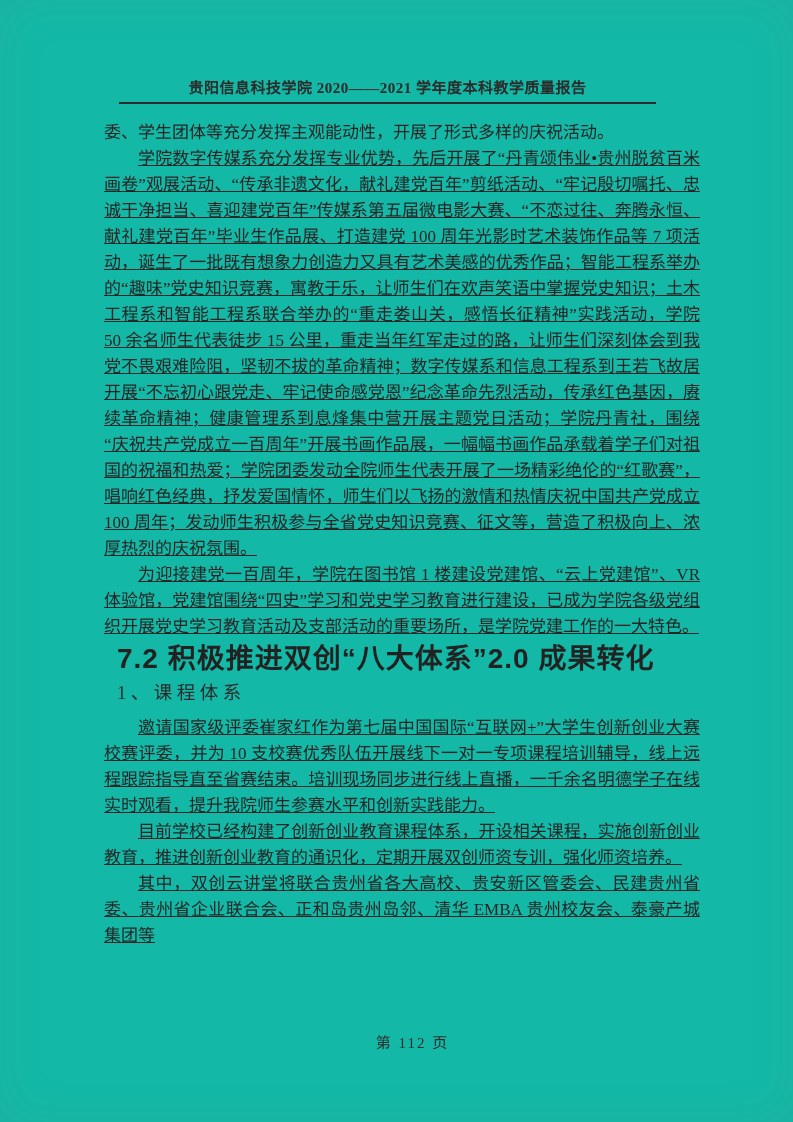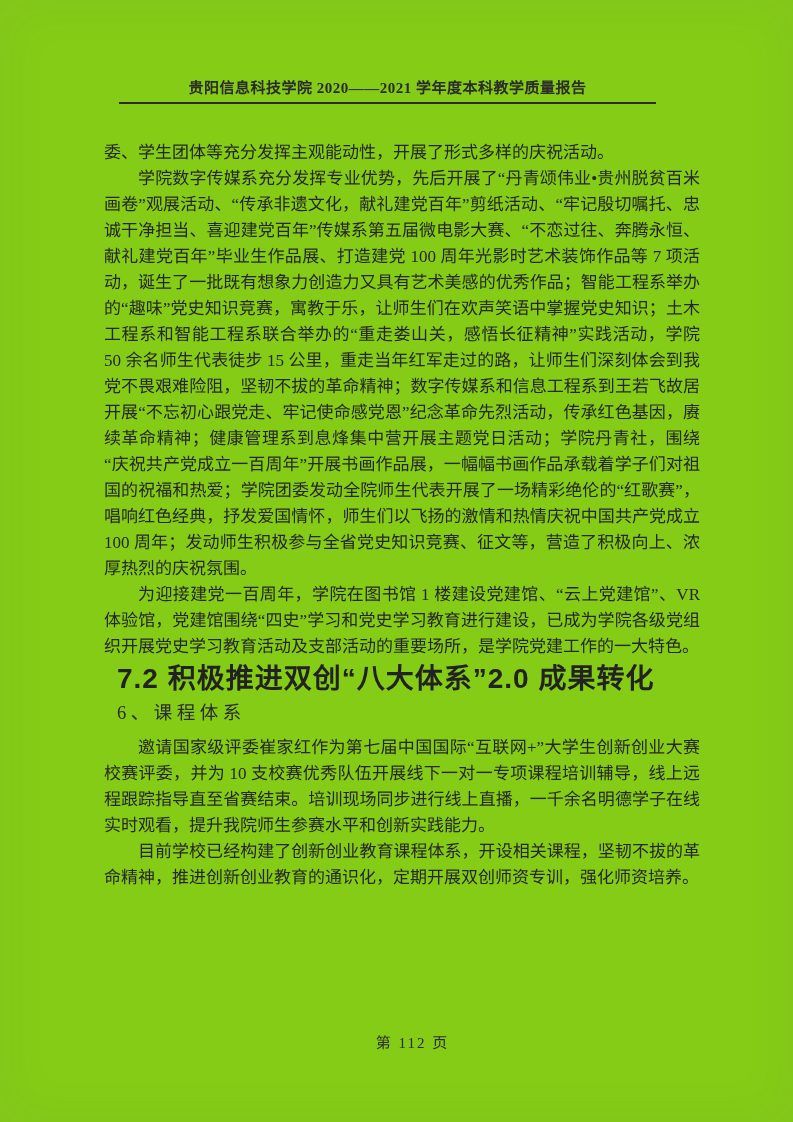--- a/index.html
+++ b/index.html
@@ -4,21 +4,21 @@
 <style>
   html, body {
     margin: 0;
     padding: 0;
     background: #ffffff;
   }
   .page {
     position: relative;
     width: 793px;
     height: 1122px;
-    background: #84cc16;
+    background: #14b8a6;
     overflow: hidden;
     font-family: "Liberation Serif", "DejaVu Serif", serif;
     color: #262626;
     box-shadow: inset 0 0 50px rgba(110,110,110,0.08);
   }
   
   .doc-header {
     position: absolute;
     top: 76px;
     left: 119px;
@@ -34,27 +34,27 @@
   }
   
   .doc-content {
     position: absolute;
     top: 120px;
     left: 104px;
     width: 596px;
     font-size: 17px;
     line-height: 26px;
     text-align: justify;
-    margin-top: 20px;
   }
   .doc-content p {
     margin: 0;
   }
   p.para-indent {
     text-indent: 2em;
+    text-decoration: underline;
   }
   .section-heading {
     font-family: "Liberation Sans", "DejaVu Sans", sans-serif;
     font-weight: bold;
     font-size: 28px;
     line-height: 30px;
     letter-spacing: 1px;
     color: #222222;
     margin: 4px 0 6px 0;
     padding-left: 13px;
@@ -88,22 +88,23 @@
 
   <div class="doc-header">
     <span>贵阳信息科技学院 2020——2021 学年度本科教学质量报告</span>
   </div>
 
   <div class="doc-content">
     <p class="para">委、学生团体等充分发挥主观能动性，开展了形式多样的庆祝活动。</p>
     <p class="para para-indent">学院数字传媒系充分发挥专业优势，先后开展了“丹青颂伟业•贵州脱贫百米画卷”观展活动、“传承非遗文化，献礼建党百年”剪纸活动、“牢记殷切嘱托、忠诚干净担当、喜迎建党百年”传媒系第五届微电影大赛、“不恋过往、奔腾永恒、献礼建党百年”毕业生作品展、打造建党 100 周年光影时艺术装饰作品等 7 项活动，诞生了一批既有想象力创造力又具有艺术美感的优秀作品；智能工程系举办的“趣味”党史知识竞赛，寓教于乐，让师生们在欢声笑语中掌握党史知识；土木工程系和智能工程系联合举办的“重走娄山关，感悟长征精神”实践活动，学院 50 余名师生代表徒步 15 公里，重走当年红军走过的路，让师生们深刻体会到我党不畏艰难险阻，坚韧不拔的革命精神；数字传媒系和信息工程系到王若飞故居开展“不忘初心跟党走、牢记使命感党恩”纪念革命先烈活动，传承红色基因，赓续革命精神；健康管理系到息烽集中营开展主题党日活动；学院丹青社，围绕“庆祝共产党成立一百周年”开展书画作品展，一幅幅书画作品承载着学子们对祖国的祝福和热爱；学院团委发动全院师生代表开展了一场精彩绝伦的“红歌赛”，唱响红色经典，抒发爱国情怀，师生们以飞扬的激情和热情庆祝中国共产党成立 100 周年；发动师生积极参与全省党史知识竞赛、征文等，营造了积极向上、浓厚热烈的庆祝氛围。</p>
     <p class="para para-indent">为迎接建党一百周年，学院在图书馆 1 楼建设党建馆、“云上党建馆”、VR 体验馆，党建馆围绕“四史”学习和党史学习教育进行建设，已成为学院各级党组织开展党史学习教育活动及支部活动的重要场所，是学院党建工作的一大特色。</p>
     <h2 class="section-heading">7.2 积极推进双创“八大体系”2.0 成果转化</h2>
-    <div class="sub-heading">6、课程体系</div>
+    <div class="sub-heading">1、课程体系</div>
     <p class="para para-indent">邀请国家级评委崔家红作为第七届中国国际“互联网+”大学生创新创业大赛校赛评委，并为 10 支校赛优秀队伍开展线下一对一专项课程培训辅导，线上远程跟踪指导直至省赛结束。培训现场同步进行线上直播，一千余名明德学子在线实时观看，提升我院师生参赛水平和创新实践能力。</p>
-    <p class="para para-indent">目前学校已经构建了创新创业教育课程体系，开设相关课程，坚韧不拔的革命精神，推进创新创业教育的通识化，定期开展双创师资专训，强化师资培养。</p>
+    <p class="para para-indent">目前学校已经构建了创新创业教育课程体系，开设相关课程，实施创新创业教育，推进创新创业教育的通识化，定期开展双创师资专训，强化师资培养。</p>
+    <p class="para para-indent">其中，双创云讲堂将联合贵州省各大高校、贵安新区管委会、民建贵州省委、贵州省企业联合会、正和岛贵州岛邻、清华 EMBA 贵州校友会、泰豪产城集团等</p>
   </div>
 
   <div class="doc-footer">
     <span>第 112 页</span>
   </div>
 
 </div>
 
 </body></html>

